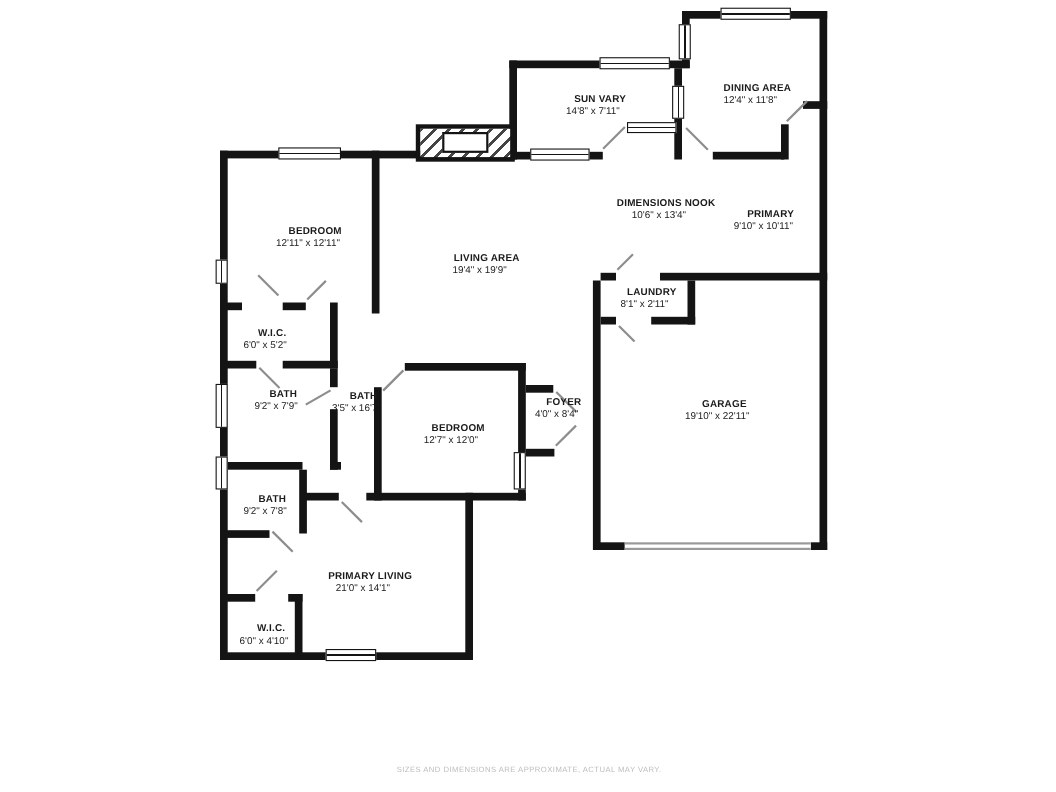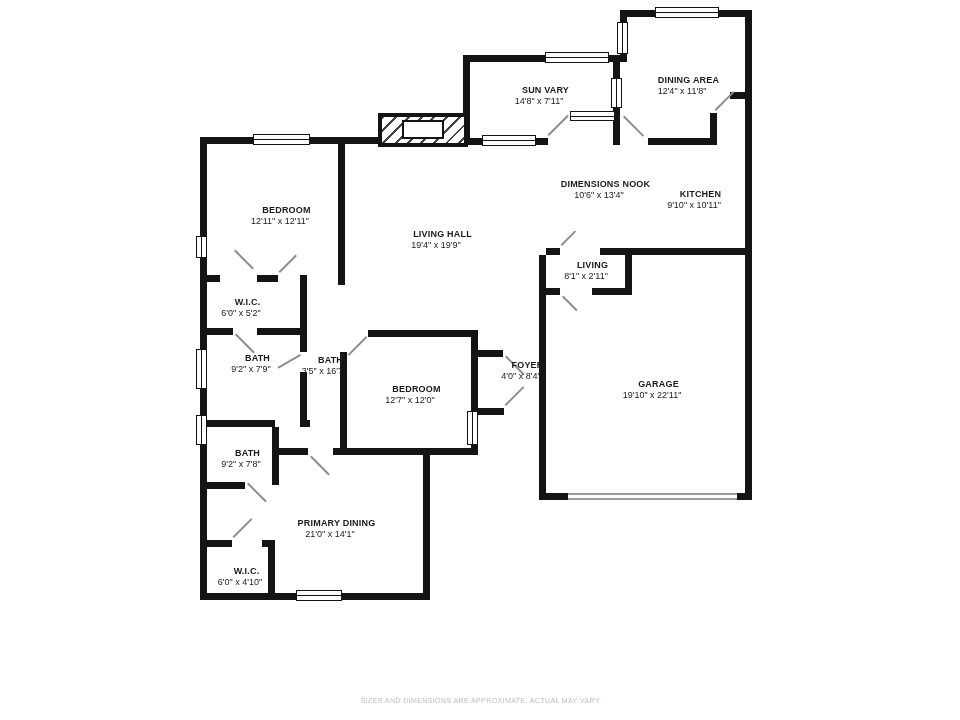--- a/index.html
+++ b/index.html
@@ -104,73 +104,73 @@
     <i class="d" style="left:562px;top:297px;height:20px;transform:rotate(-45deg)"></i>
     <i class="d" style="left:549px;top:136px;height:28px;transform:rotate(225deg)"></i>
     <i class="d" style="left:623px;top:117px;height:28px;transform:rotate(-45deg)"></i>
     <i class="d" style="left:716px;top:111px;height:26px;transform:rotate(225deg)"></i>
 
     <div class="lbl" style="left:280px;top:216px">
       <div class="rn">BEDROOM</div>
       <div class="rd">12'11" x 12'11"</div>
     </div>
     <div class="lbl" style="left:436px;top:240px">
-      <div class="rn">LIVING HALL</div>
+      <div class="rn">LIVING AREA</div>
       <div class="rd">19'4" x 19'9"</div>
     </div>
     <div class="lbl" style="left:539px;top:96px">
       <div class="rn">SUN VARY</div>
       <div class="rd">14'8" x 7'11"</div>
     </div>
     <div class="lbl" style="left:682px;top:86px">
       <div class="rn">DINING AREA</div>
       <div class="rd">12'4" x 11'8"</div>
     </div>
     <div class="lbl" style="left:599px;top:190px">
       <div class="rn">DIMENSIONS NOOK</div>
       <div class="rd">10'6" x 13'4"</div>
     </div>
     <div class="lbl" style="left:694px;top:200px">
-      <div class="rn">KITCHEN</div>
+      <div class="rn">PRIMARY</div>
       <div class="rd">9'10" x 10'11"</div>
     </div>
     <div class="lbl" style="left:586px;top:271px">
-      <div class="rn">LIVING</div>
+      <div class="rn">LAUNDRY</div>
       <div class="rd">8'1" x 2'11"</div>
     </div>
     <div class="lbl" style="left:241px;top:308px">
       <div class="rn">W.I.C.</div>
       <div class="rd">6'0" x 5'2"</div>
     </div>
     <div class="lbl" style="left:251px;top:364px">
       <div class="rn">BATH</div>
       <div class="rd">9'2" x 7'9"</div>
     </div>
     <div class="lbl" style="left:324px;top:366px">
       <div class="rn">BATH</div>
       <div class="rd">3'5" x 16'7"</div>
     </div>
     <div class="lbl" style="left:410px;top:395px">
       <div class="rn">BEDROOM</div>
       <div class="rd">12'7" x 12'0"</div>
     </div>
-    <div class="lbl" style="left:521px;top:371px">
+    <div class="lbl" style="left:506px;top:371px">
       <div class="rn">FOYER</div>
       <div class="rd">4'0" x 8'4"</div>
     </div>
-    <div class="lbl" style="left:652px;top:390px">
+    <div class="lbl" style="left:652px;top:373px">
       <div class="rn">GARAGE</div>
       <div class="rd">19'10" x 22'11"</div>
     </div>
     <div class="lbl" style="left:241px;top:459px">
       <div class="rn">BATH</div>
       <div class="rd">9'2" x 7'8"</div>
     </div>
     <div class="lbl" style="left:330px;top:529px">
-      <div class="rn">PRIMARY DINING</div>
+      <div class="rn">PRIMARY LIVING</div>
       <div class="rd">21'0" x 14'1"</div>
     </div>
     <div class="lbl" style="left:240px;top:577px">
       <div class="rn">W.I.C.</div>
       <div class="rd">6'0" x 4'10"</div>
     </div>
 
   </div>
 
   <div class="disclaimer">SIZES AND DIMENSIONS ARE APPROXIMATE, ACTUAL MAY VARY.</div>

